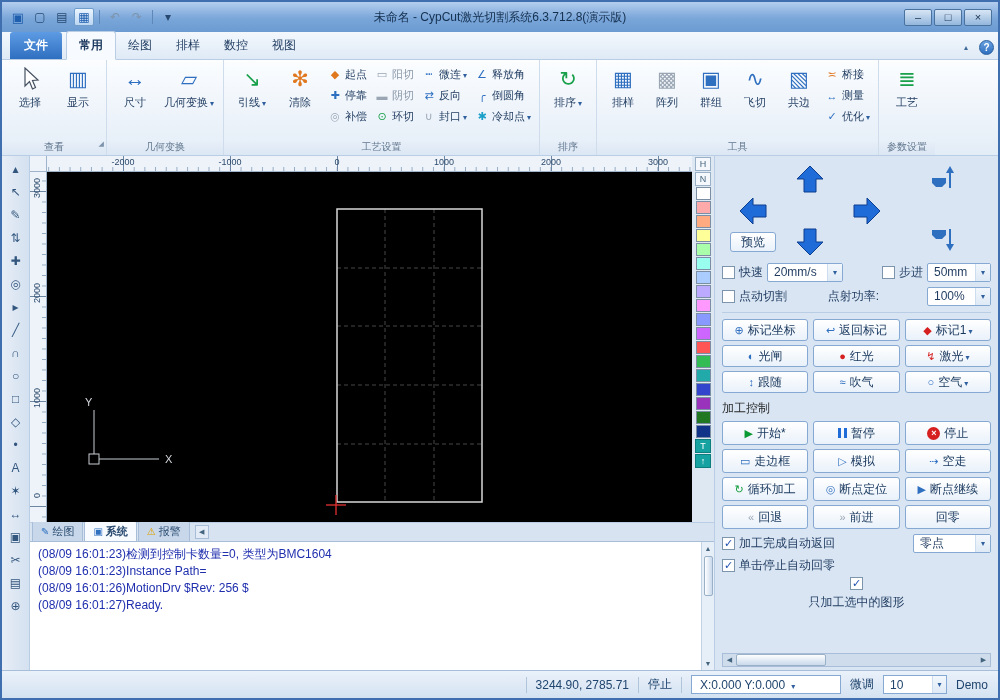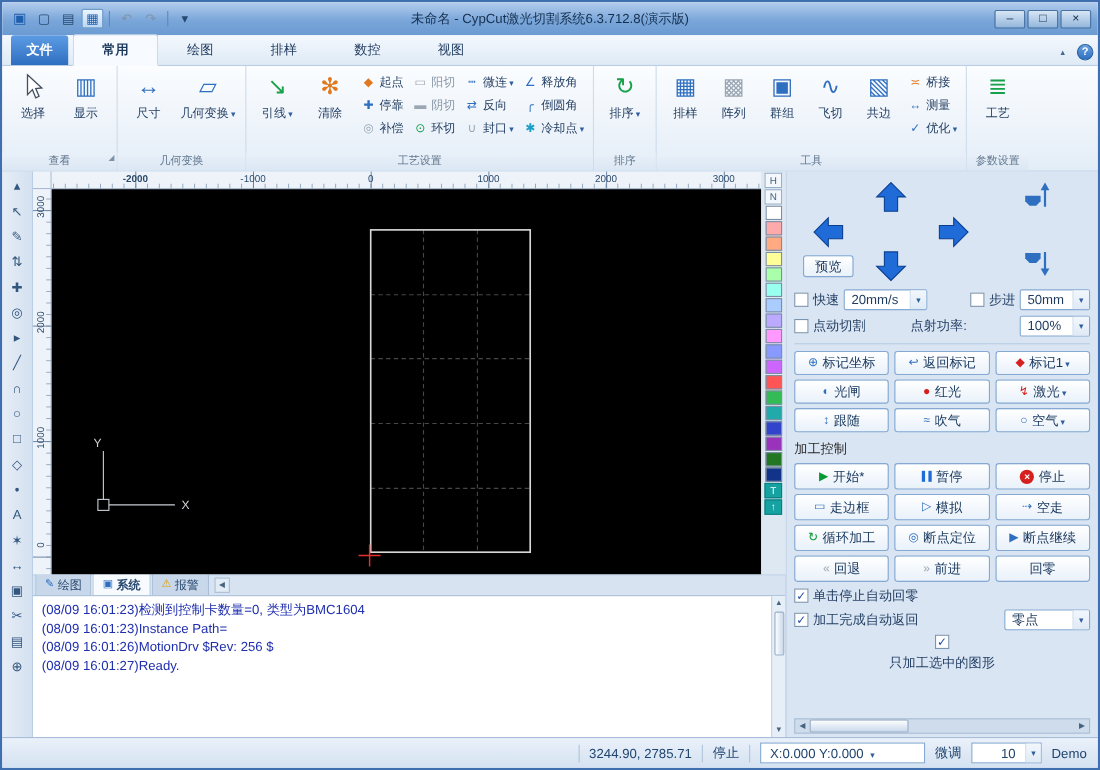--- a/index.html
+++ b/index.html
@@ -18,21 +18,21 @@
   .title-text{position:absolute;left:0;right:0;text-align:center;font-size:12px;color:#15304f;pointer-events:none;}
   .win-controls{margin-left:auto;display:flex;gap:2px;z-index:2;}
   .win-btn{width:28px;height:17px;border:1px solid #49729f;border-radius:2px;
     background:linear-gradient(#d8e6f5,#93b6dc);font-size:11px;color:#16304d;display:flex;align-items:center;justify-content:center;}
 
   
   .tabrow{position:absolute;top:30px;left:0;right:0;height:28px;background:linear-gradient(#f3f8fd,#dfeaf6);
     border-bottom:1px solid #b9cde4;display:flex;align-items:flex-end;padding:0 4px;}
   .tab-file{background:linear-gradient(#5d9be4,#2f6fc0);color:#fff;border-radius:3px 3px 0 0;padding:5px 14px;
     font-size:12px;font-weight:bold;margin:0 4px 0 4px;}
-  .tab{padding:5px 26px;font-size:12px;color:#1e3a5f;}
+  .tab{padding:5px 12px;font-size:12px;color:#1e3a5f;}
   .tab.active{background:#f7fbff;border:1px solid #b9cde4;border-bottom:1px solid #f7fbff;border-radius:3px 3px 0 0;
     margin-bottom:-1px;font-weight:bold;}
   .tabrow-right{margin-left:auto;display:flex;gap:5px;align-items:center;padding-bottom:4px;}
   .collapse-btn{width:16px;height:14px;font-size:8px;color:#406a96;display:flex;align-items:center;justify-content:center;}
   .collapse-btn::after{content:"▴";}
   .help-btn{width:15px;height:15px;border-radius:50%;background:linear-gradient(#6aa2e0,#2f6fc0);color:#fff;
     font-size:10px;font-weight:bold;display:flex;align-items:center;justify-content:center;border:1px solid #275f9e;}
 
   
   .ribbon{position:absolute;top:58px;left:0;right:0;height:96px;display:flex;
@@ -140,21 +140,21 @@
   
   .statusbar{position:absolute;left:0;right:0;bottom:0;height:28px;background:linear-gradient(#eaf1fa,#d4e2f1);
     border-top:1px solid #a8bed8;display:flex;align-items:center;font-size:12px;color:#20456e;padding:0 10px;gap:9px;}
   .sb-spacer{flex:1;}
   .sb-sep{width:1px;height:16px;background:#b0c4da;}
   .sb-box{background:#fff;border:1px solid #85a9d2;height:19px;display:flex;align-items:center;
     padding:0 8px;min-width:150px;gap:6px;}
   .sb-box .arr,{}
   .sb-box .arr::after{content:"▾";font-size:8px;color:#2f5f9e;margin-left:auto;}
   .sb-combo{background:#fff;border:1px solid #85a9d2;height:19px;display:flex;align-items:center;width:64px;padding-left:6px;}
-  .sb-combo .val{flex:1;margin-left:20px;}
+  .sb-combo .val{flex:1;}
   .sb-combo .arrow{width:14px;align-self:stretch;display:flex;align-items:center;justify-content:center;
     border-left:1px solid #cddcee;background:linear-gradient(#f2f7fc,#dfeaf6);font-size:8px;color:#2f5f9e;}
   .sb-combo .arrow::after{content:"▾";}
 </style>
 </head>
 <body>
 
 <div class="win">
 
   <div class="titlebar">
@@ -377,21 +377,21 @@
         <div class="ltool">▣</div>
         <div class="ltool">✂</div>
         <div class="ltool">▤</div>
         <div class="ltool">⊕</div>
       </div>
 
     <div class="center">
       <div class="canvas-zone">
         <div class="ruler-corner"></div>
         <div class="hruler" id="hruler">
-            <span style="left: 76px; font-weight: bold;">-2000</span>
+            <span style="left: 76px;">-2000</span>
             <span style="left: 183px; text-align: center;">-1000</span>
             <span style="left: 290px;">0</span>
             <span style="left: 397px;">1000</span>
             <span style="left: 504px;">2000</span>
             <span style="left: 611px;">3000</span>
           </div>
         <div class="vruler" id="vruler">
             <span style="top: 6px;">3000</span>
             <span style="top: 111px;">2000</span>
             <span style="top: 216px;">1000</span>
@@ -643,31 +643,31 @@
           </button>
         <button class="btn">
             <span class="ic ic-gray">»</span>
             <span>前进</span>
           </button>
         <button class="btn">
             <span>回零</span>
           </button>
       </div>
 
-      <div class="optline" style="height:16px;">
-        <span class="chk checked"></span>
-        <span>单击停止自动回零</span>
-      </div>
       <div class="optline">
         <span class="chk checked"></span>
         <span>加工完成自动返回</span>
         <div class="combo" style="margin-left:auto;width:78px;height:19px;" able="true">
           <span class="val">零点</span>
             <span class="arrow"></span>
         </div>
+      </div>
+      <div class="optline" style="height:16px;">
+        <span class="chk checked"></span>
+        <span>单击停止自动回零</span>
       </div>
       <div class="optline" style="height:16px;flex-direction:column;">
         <span class="chk checked"></span>
         <span>只加工选中的图形</span>
       </div>
 
       <div class="hscroll">
         <div class="hs-btn hs-left"></div>
         <div class="hs-track">
             <div class="hs-thumb"></div>

